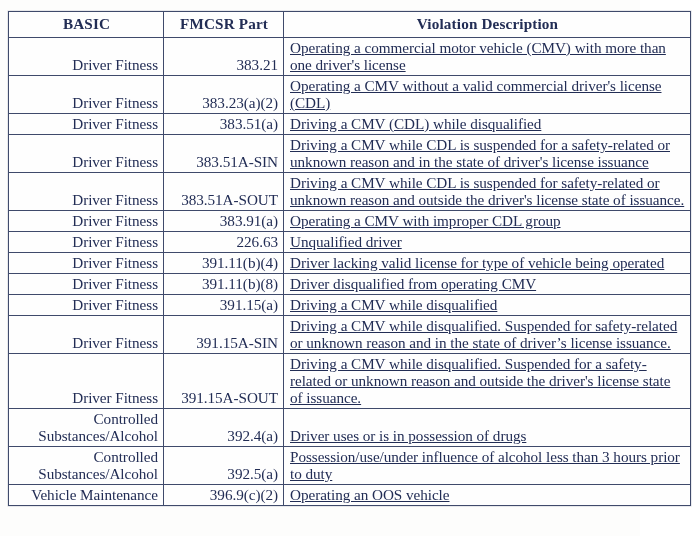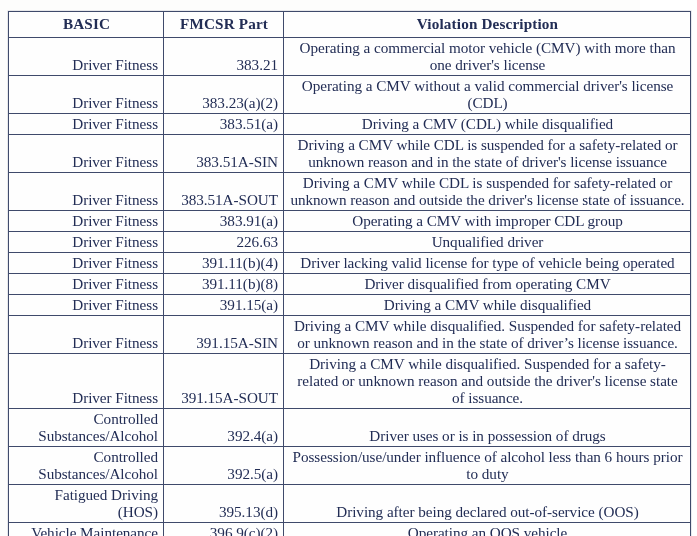--- a/index.html
+++ b/index.html
@@ -54,23 +54,24 @@
   }
   td.basic-cell {
     text-align: right;
     vertical-align: bottom;
   }
   td.part-cell {
     text-align: right;
     vertical-align: middle;
   }
   td.desc-cell {
-    text-align: center;
+    text-align: left;
     vertical-align: top;
     padding-top: 2px;
+    text-decoration: underline;
   }
   tr.tall td.part-cell { vertical-align: middle; }
   tr.tall td.basic-cell { vertical-align: bottom; }
 </style>
 </head>
 <body>
 
 <div id="sheet">
   <table id="violations-table">
     <colgroup>
@@ -147,26 +148,21 @@
           <td class="desc-cell">Driving a CMV while disqualified. Suspended for a safety-related or unknown reason and outside the driver's license state of issuance.</td>
         </tr>
         <tr class="tall">
           <td class="basic-cell">Controlled Substances/Alcohol</td>
           <td class="part-cell">392.4(a)</td>
           <td class="desc-cell">Driver uses or is in possession of drugs</td>
         </tr>
         <tr class="tall">
           <td class="basic-cell">Controlled Substances/Alcohol</td>
           <td class="part-cell">392.5(a)</td>
-          <td class="desc-cell">Possession/use/under influence of alcohol less than 6 hours prior to duty</td>
-        </tr>
-        <tr class="tall">
-          <td class="basic-cell">Fatigued Driving (HOS)</td>
-          <td class="part-cell">395.13(d)</td>
-          <td class="desc-cell">Driving after being declared out-of-service (OOS)</td>
+          <td class="desc-cell">Possession/use/under influence of alcohol less than 3 hours prior to duty</td>
         </tr>
         <tr>
           <td class="basic-cell">Vehicle Maintenance</td>
           <td class="part-cell">396.9(c)(2)</td>
           <td class="desc-cell">Operating an OOS vehicle</td>
         </tr>
       </tbody>
   </table>
 </div>
 

